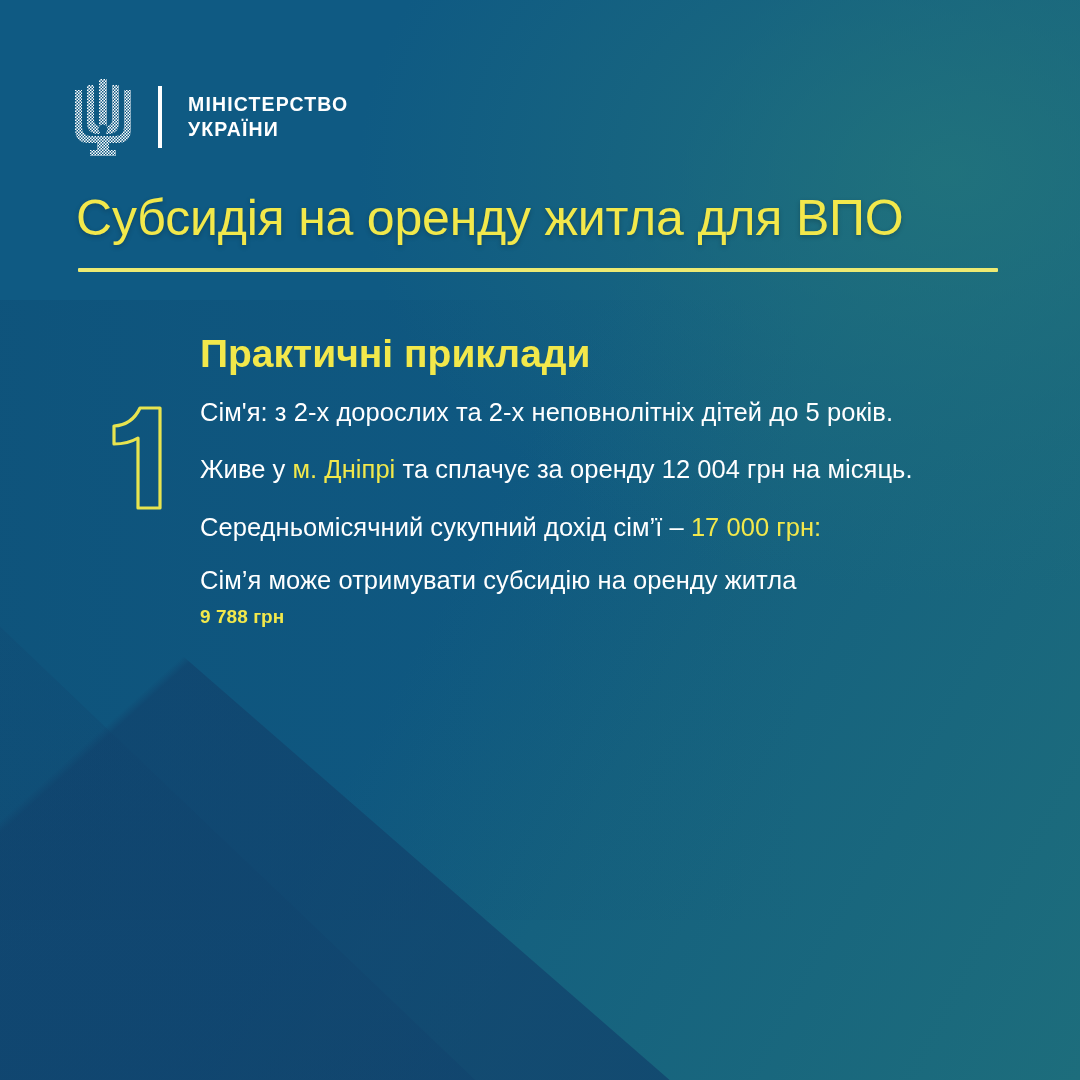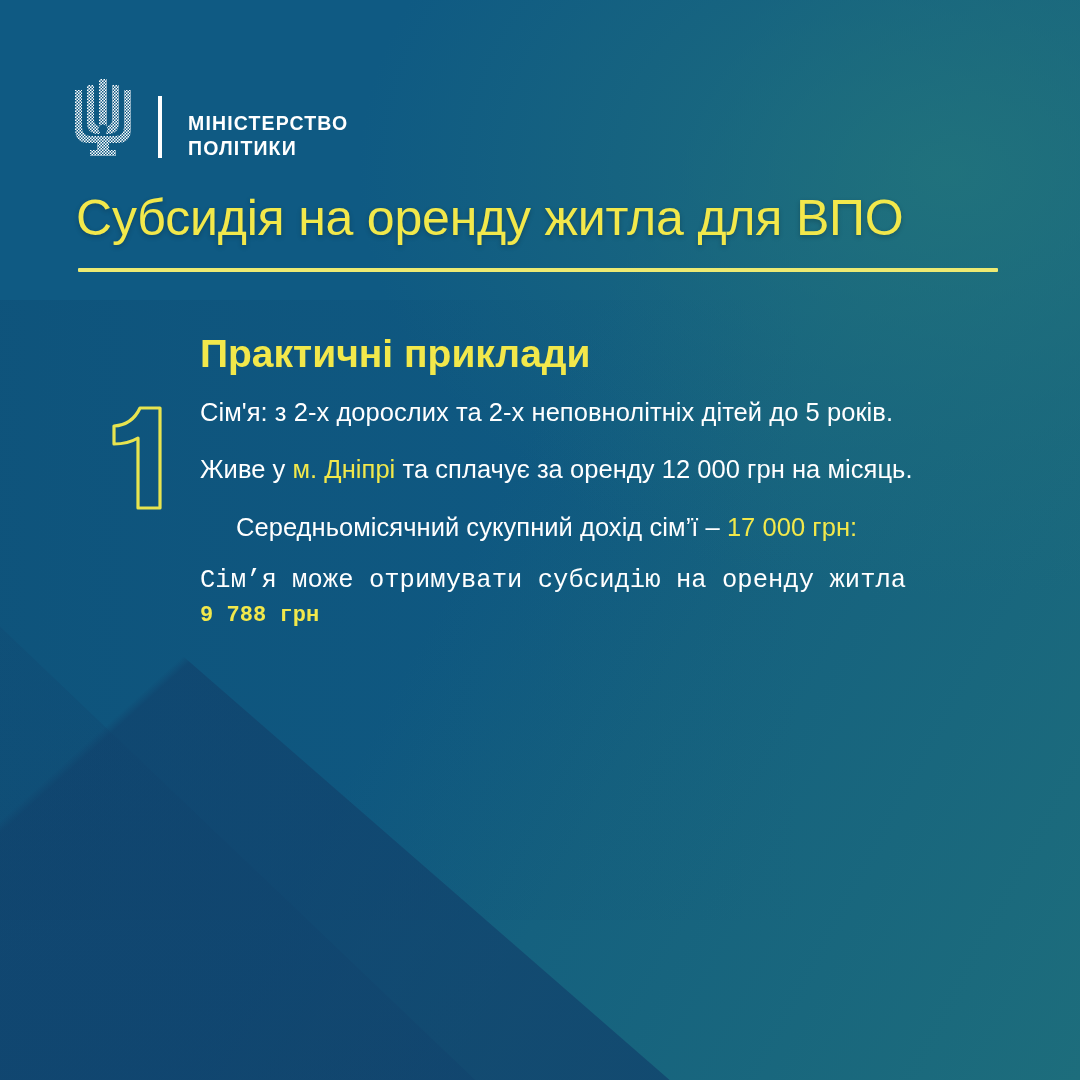--- a/index.html
+++ b/index.html
@@ -53,21 +53,21 @@
     background: linear-gradient(90deg, rgba(14,72,110,0.35) 0%, rgba(14,72,110,0.10) 45%, rgba(14,72,110,0.0) 75%);
     pointer-events: none;
   }
 
   
   .logo {
     position: absolute;
     left: 72px;
     top: 76px;
     display: flex;
-    align-items: flex-end;
+    align-items: center;
     gap: 12px;
   }
   .logo-emblem {
     width: 62px;
     height: 82px;
     flex: none;
   }
   .logo-rule {
     width: 4px;
     height: 62px;
@@ -143,30 +143,30 @@
     top: 396px;
     width: 790px;
   }
   .para {
     color: #ffffff;
     font-size: 25.5px;
     line-height: 1.31;
     margin: 0 0 24px 0;
     letter-spacing: 0.05px;
   }
-  .para:last-child { margin-bottom: 0; font-family: Liberation Mono, monospace; }
-  .para.tight { margin-bottom: 20px; margin-left: 36px; }
+  .para:last-child { margin-bottom: 0; }
+  .para.tight { margin-bottom: 20px; }
   .hl {
     color: #f2e84b;
     font-weight: 400;
   }
   .amount-line {
     color: #f2e84b;
     font-weight: 700;
-    font-size: 22px;
+    font-size: 19px;
     margin-top: 12px;
   }
 </style>
 </head>
 <body>
 
 <div class="canvas">
 
   <div class="tint-teal"></div>
   <div class="band-soft"></div>
@@ -207,21 +207,21 @@
           <rect x="18" y="74" width="26" height="6"></rect>
 
           <rect x="22" y="50" width="18" height="5"></rect>
         </g>
         <circle cx="31" cy="53" r="4.6" fill="#0f5a83"></circle>
       </svg>
     </div>
     <div class="logo-rule"></div>
     <div class="logo-text">
       <div class="logo-line">МІНІСТЕРСТВО</div>
-      <div class="logo-line">ПОЛІТИКИ</div>
+      <div class="logo-line">УКРАЇНИ</div>
     </div>
   </div>
 
   <div class="title">Субсидія на оренду житла для ВПО</div>
   <div class="title-rule"></div>
 
   <div class="subhead">Практичні приклади</div>
 
   <div class="step-number">
     <svg viewBox="0 0 116 130" xmlns="http://www.w3.org/2000/svg" aria-hidden="true">
@@ -229,21 +229,21 @@
     </svg>
   </div>
 
   <div class="body-copy">
 
     <p class="para">
       <span>Сім'я: з 2-х дорослих та 2-х неповнолітніх дітей до 5 років.</span>
     </p>
 
     <p class="para">
-      <span>Живе у </span><span class="hl">м. Дніпрі</span><span> та  сплачує  за оренду  12 000 грн на місяць.</span>
+      <span>Живе у </span><span class="hl">м. Дніпрі</span><span> та  сплачує  за оренду  12 004 грн на місяць.</span>
     </p>
 
     <p class="para tight">
       <span>Середньомісячний сукупний дохід  сім’ї – </span><span class="hl">17 000 грн:</span>
     </p>
 
 
     <p class="para">
       <span>Сім’я може отримувати субсидію на оренду житла </span><br>
       <span class="amount-line">9 788 грн</span>

